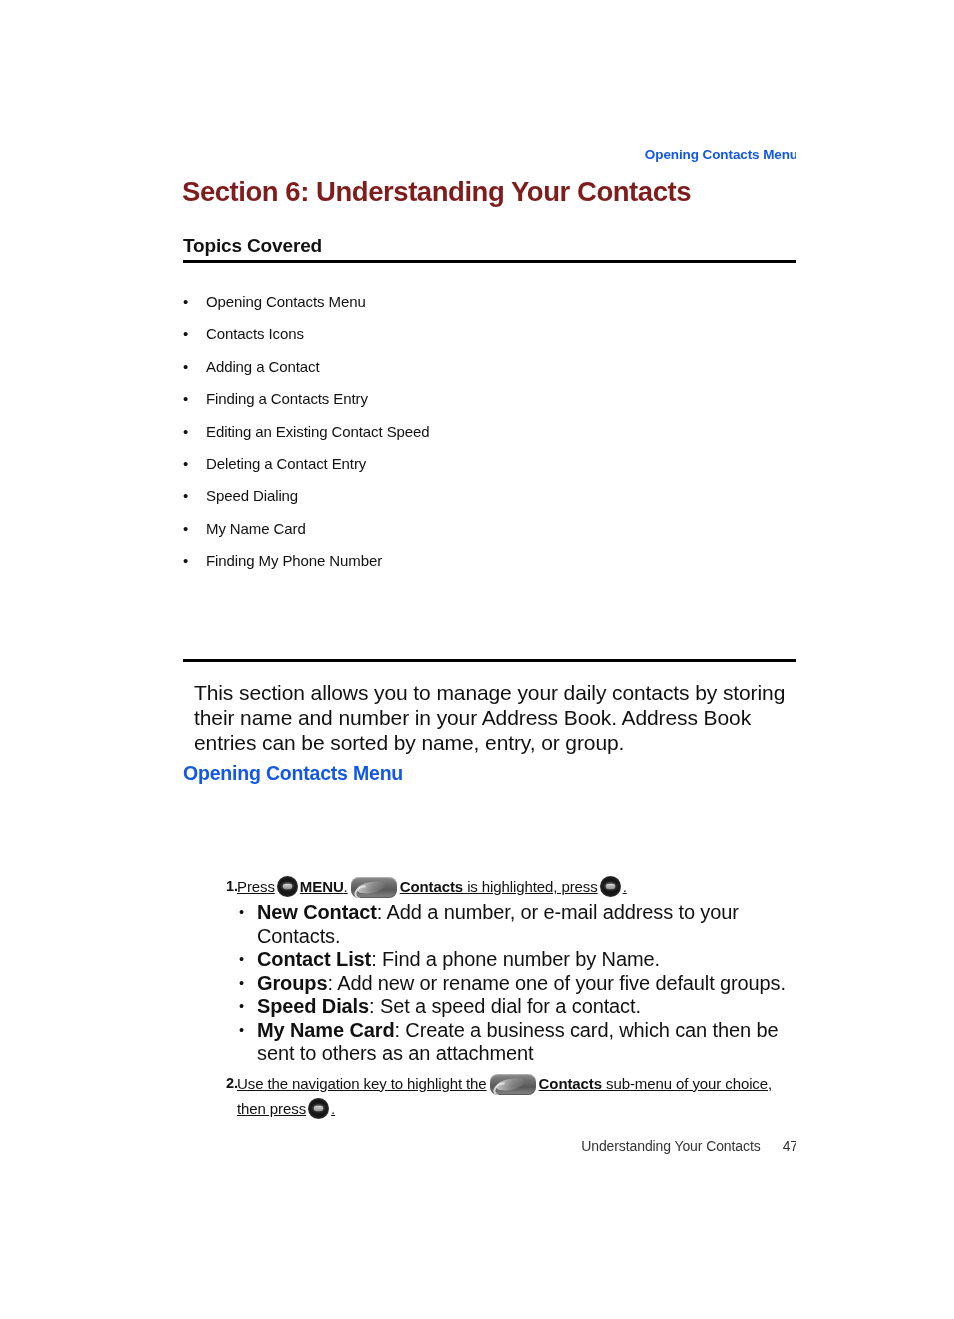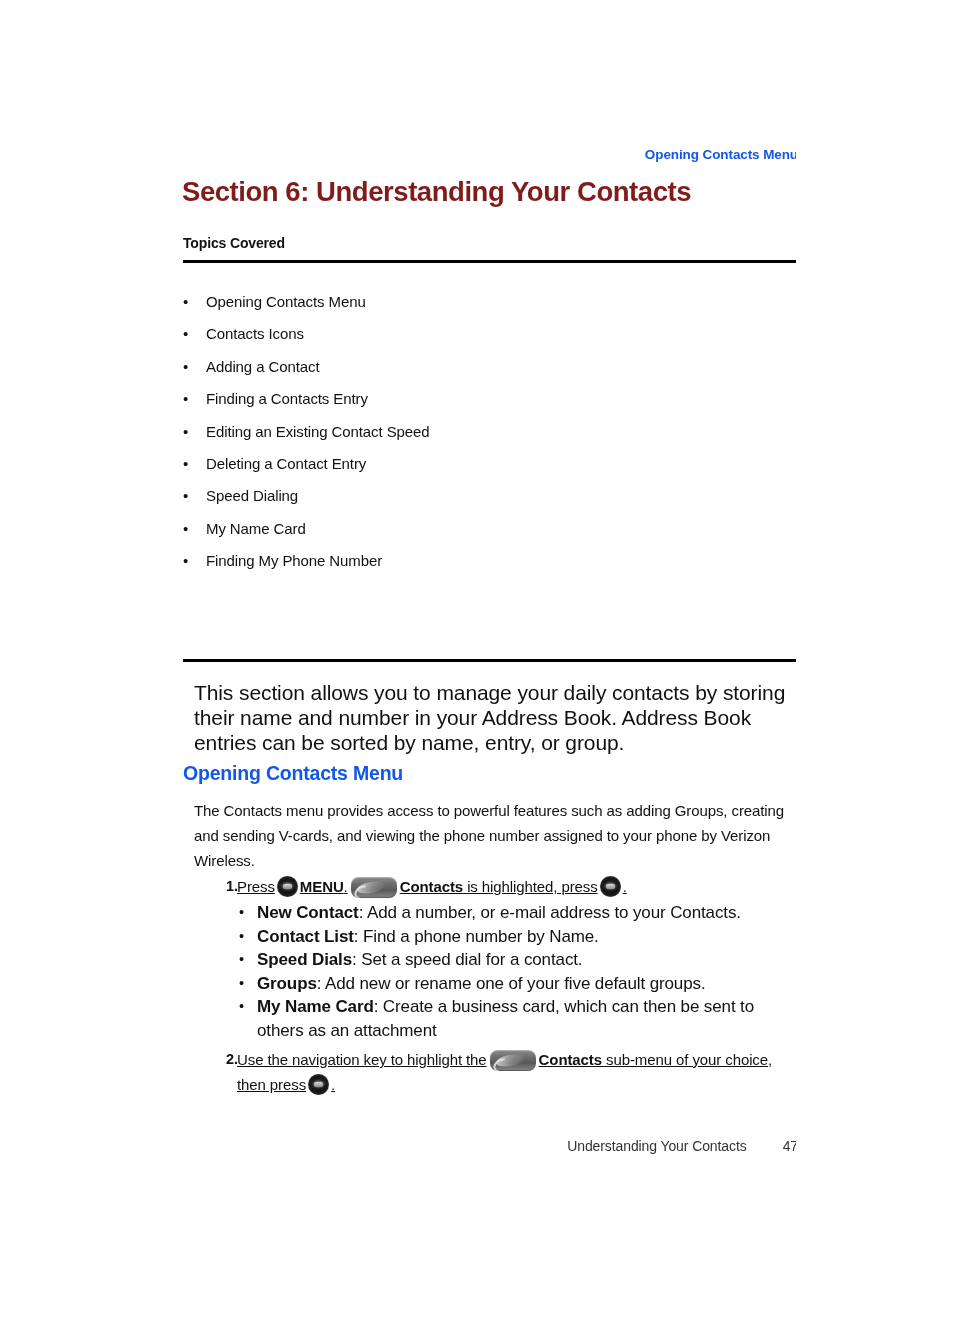--- a/index.html
+++ b/index.html
@@ -47,21 +47,21 @@
     color: #7f1d1d;
     letter-spacing: -0.45px;
     white-space: nowrap;
   }
 
   
   .topics-label {
     position: absolute;
     left: 183px;
     top: 235px;
-    font-size: 14px;
+    font-size: 19px;
     font-weight: bold;
     color: #111111;
     letter-spacing: -0.15px;
   }
 
   .rule {
     position: absolute;
     left: 183px;
     width: 615px;
     height: 3px;
@@ -163,21 +163,21 @@
 
   
   .sub-list {
     list-style: none;
     margin: 2px 0 0 0;
     padding: 0;
   }
   .sub-list li {
     position: relative;
     padding-left: 20px;
-    font-size: 17px;
+    font-size: 20px;
     line-height: 23.5px;
     color: #111111;
     letter-spacing: -0.12px;
   }
   .sub-list li::before {
     content: "\2022";
     position: absolute;
     left: 2px;
     top: 0;
     font-size: 14.5px;
@@ -256,21 +256,21 @@
     left: 183px;
     top: 1138px;
     width: 615px;
     text-align: right;
     font-size: 14px;
     color: #333333;
     letter-spacing: -0.1px;
   }
   .footer .page-num {
     display: inline-block;
-    margin-left: 36px;
+    margin-left: 22px;
     text-align: center;
   }
 </style>
 </head>
 <body>
 
 <div class="page">
 
   <div class="running-head">Opening Contacts Menu</div>
 
@@ -291,33 +291,32 @@
     <li>My Name Card</li>
     <li>Finding My Phone Number</li>
   </ul>
 
   <div class="rule rule-bottom"></div>
 
   <div class="intro">This section allows you to manage your daily contacts by storing their name and number in your Address Book. Address Book entries can be sorted by name, entry, or group.</div>
 
   <div class="sub-heading">Opening Contacts Menu</div>
 
-  <div class="body-para">The Contacts menu provides access to powerful features such as adding Groups, creating and sending V-cards, and viewing the phone number assigned to your phone by Verizon Wireless.</div>
 
   <div class="steps">
 
     <div class="step step-1">
       <span class="step-num">1.</span>
       <span class="step-body"><span>Press</span><span class="key-ok"></span><b>MENU</b><span>.</span><span class="key-soft"></span><b>Contacts</b> <span>is highlighted, press</span><span class="key-ok"></span><span>.</span></span>
 
       <ul class="sub-list">
         <li><span class="term">New Contact</span><span>: Add a number, or e-mail address to your Contacts.</span></li>
         <li><span class="term">Contact List</span><span>: Find a phone number by Name.</span></li>
+        <li><span class="term">Groups</span><span>: Add new or rename one of your five default groups.</span></li>
         <li><span class="term">Speed Dials</span><span>: Set a speed dial for a contact.</span></li>
-        <li><span class="term">Groups</span><span>: Add new or rename one of your five default groups.</span></li>
         <li><span class="term">My Name Card</span><span>: Create a business card, which can then be sent to others as an attachment</span></li>
       </ul>
     </div>
 
     <div class="step step-2">
       <span class="step-num">2.</span>
       <span class="step-body"><span>Use the navigation key to highlight the</span><span class="key-soft"></span><b>Contacts</b> <span>sub-menu of your choice, then press</span><span class="key-ok"></span><span>.</span></span>
     </div>
 
   </div>

